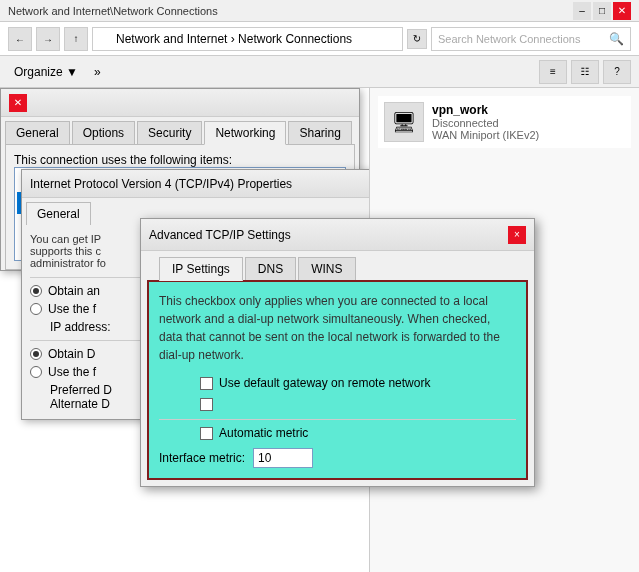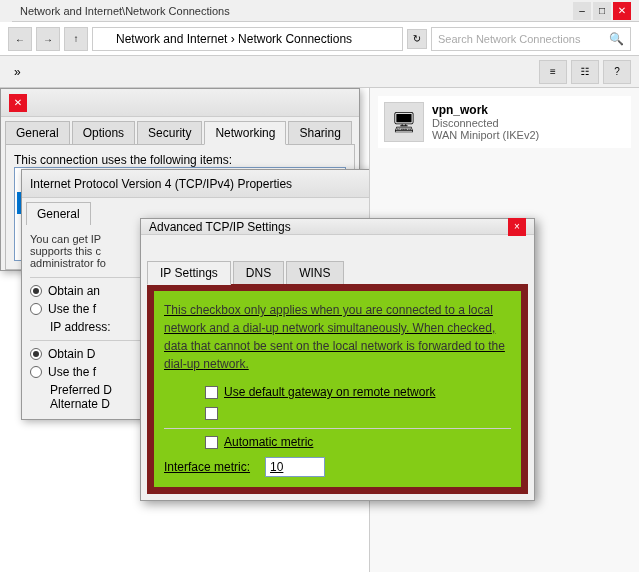--- a/index.html
+++ b/index.html
@@ -1,19 +1,19 @@
 <!DOCTYPE html>
 <html><head>
   <meta charset="utf-8">
   <style>
     * { box-sizing: border-box; margin: 0; padding: 0; }
     body { font-family: 'Segoe UI', Tahoma, sans-serif; font-size: 12px; background: #f0f0f0; width: 639px; height: 572px; overflow: hidden; position: relative; }
 
     
-    .title-bar { background: #f0f0f0; height: 22px; display: flex; align-items: center; padding: 0 8px; font-size: 11px; color: #333; border-bottom: 1px solid #ccc; margin-left: 12px; }
+    .title-bar { background: #f0f0f0; height: 22px; display: flex; align-items: center; padding: 0 8px; font-size: 11px; color: #333; border-bottom: 1px solid #ccc; }
 
     
     .address-bar { background: #fff; height: 34px; display: flex; align-items: center; padding: 0 8px; border-bottom: 1px solid #ccc; gap: 4px; }
     .address-bar-path { flex: 1; border: 1px solid #ccc; height: 24px; padding: 0 23px; font-size: 12px; display: flex; align-items: center; background: #fff; }
     .search-box { width: 200px; border: 1px solid #ccc; height: 24px; padding: 0 6px; font-size: 12px; background: #fff; display: flex; align-items: center; justify-content: space-between; }
     .nav-btn { width: 24px; height: 24px; background: #e1e1e1; border: 1px solid #ccc; cursor: pointer; display: flex; align-items: center; justify-content: center; font-size: 10px; }
 
     
     .toolbar { background: #f0f0f0; height: 32px; display: flex; align-items: center; padding: 0 8px; border-bottom: 1px solid #ccc; gap: 4px; font-size: 12px; }
     .toolbar-btn { background: transparent; border: none; cursor: pointer; padding: 4px 6px; font-size: 12px; }
@@ -56,30 +56,30 @@
     
     .ipv4-properties { position: absolute; top: 80px; left: 20px; width: 420px; background: #f0f0f0; border: 1px solid #999; box-shadow: 2px 2px 8px rgba(0,0,0,0.3); z-index: 20; }
     .ipv4-title-bar { background: linear-gradient(to bottom, #f0f0f0, #e0e0e0); height: 28px; display: flex; align-items: center; justify-content: space-between; padding: 0 8px; border-bottom: 1px solid #ccc; }
     .ipv4-tab-content { padding: 8px; background: #f0f0f0; }
     .ipv4-tabs { display: flex; padding: 4px 4px 0; gap: 2px; }
     .ipv4-tab { padding: 4px 10px; background: #e0e0e0; border: 1px solid #bbb; border-bottom: none; cursor: pointer; font-size: 12px; }
     .ipv4-tab.active { background: #f0f0f0; }
 
     
     .advanced-dialog { position: absolute; top: 130px; left: 140px; width: 395px; background: #f0f0f0; border: 1px solid #999; box-shadow: 3px 3px 10px rgba(0,0,0,0.4); z-index: 30; }
-    .advanced-title-bar { background: linear-gradient(to bottom, #f0f0f0, #e0e0e0); height: 16px; display: flex; align-items: center; justify-content: space-between; padding: 0 8px; border-bottom: 1px solid #ccc; }
+    .advanced-title-bar { background: linear-gradient(to bottom, #f0f0f0, #e0e0e0); height: 32px; display: flex; align-items: center; justify-content: space-between; padding: 0 8px; border-bottom: 1px solid #ccc; }
     .advanced-title-bar .title { font-size: 12px; }
-    .adv-tabs { display: flex; padding: 6px 6px 0; gap: 2px; margin-top: 20px; }
+    .adv-tabs { display: flex; padding: 6px 18px 0; gap: 2px; }
     .adv-tab { padding: 4px 12px; background: #e0e0e0; border: 1px solid #bbb; border-bottom: none; cursor: pointer; font-size: 12px; }
     .adv-tab.active { background: #f0f0f0; border-bottom: 1px solid #f0f0f0; margin-bottom: -1px; }
-    .adv-content { background: #84cc16; border: 7px solid #7f1d1d; margin: 0 6px 6px; padding: 10px; text-decoration: underline; }
+    .adv-content { background: #5eead4; border: 2px solid #7f1d1d; margin: 0 6px 6px; padding: 10px; }
     .adv-description { font-size: 12px; line-height: 1.5; margin-bottom: 12px; color: #333; }
     .checkbox-row { display: flex; align-items: center; gap: 6px; margin-bottom: 8px; font-size: 12px; padding-left: 41px; }
     .checkbox-box { width: 13px; height: 13px; border: 1px solid #666; background: #fff; flex-shrink: 0; }
-    .metric-row { display: flex; align-items: center; gap: 15px; font-size: 12px; margin-top: 4px; }
+    .metric-row { display: flex; align-items: center; gap: 8px; font-size: 12px; margin-top: 4px; }
     .metric-input { width: 60px; height: 20px; border: 1px solid #7a9cc5; padding: 0 4px; font-size: 12px; background: #fff; }
 
     
     .radio-row { display: flex; align-items: center; gap: 6px; font-size: 12px; margin: 4px 0; }
     .radio-btn { width: 12px; height: 12px; border: 1px solid #666; border-radius: 50%; background: #fff; flex-shrink: 0; display: flex; align-items: center; justify-content: center; }
     .radio-btn.selected::after { content: ''; width: 6px; height: 6px; background: #333; border-radius: 50%; display: block; }
 
     
     .separator { border: none; border-top: 1px solid #ccc; margin: 6px 0; }
     .win-btn { width: 18px; height: 18px; border: none; cursor: pointer; display: flex; align-items: center; justify-content: center; font-size: 10px; }
@@ -109,20 +109,21 @@
     <span>Network and Internet  ›  Network Connections</span>
   </div>
   <button class="refresh-btn">↻</button>
   <div class="search-box">
     <span style="color:#aaa; font-size:11px;">Search Network Connections</span>
     <span style="color:#666;">🔍</span>
   </div>
 </div>
 
 <div class="toolbar">
+  <button class="toolbar-btn">Organize ▼</button>
   <button class="toolbar-btn">»</button>
   <div style="margin-left:auto; display:flex; gap:4px;">
     <button class="nav-btn" style="width:28px;">≡</button>
     <button class="nav-btn" style="width:28px;">☷</button>
     <button class="nav-btn" style="width:28px;">?</button>
   </div>
 </div>
 
 <div class="main-area">
 

